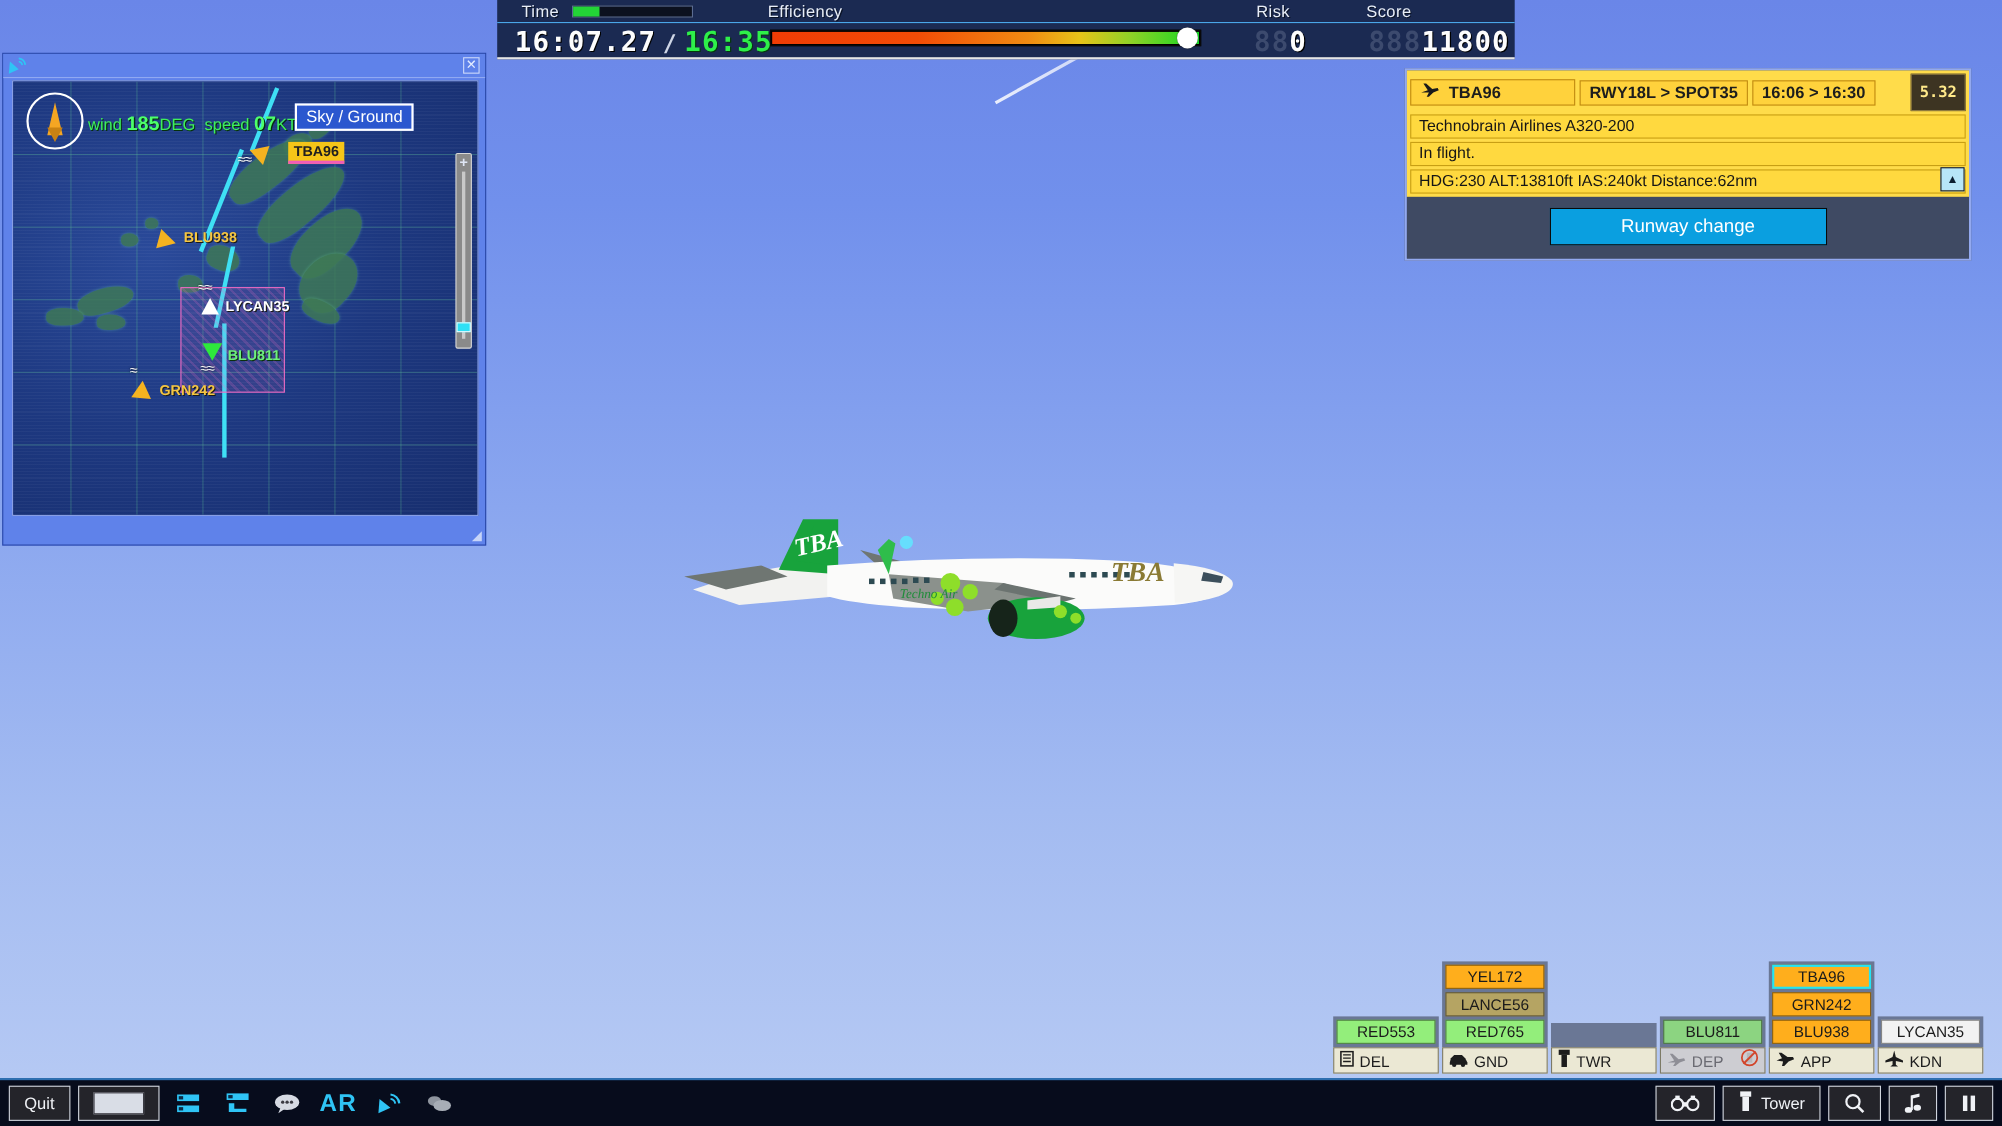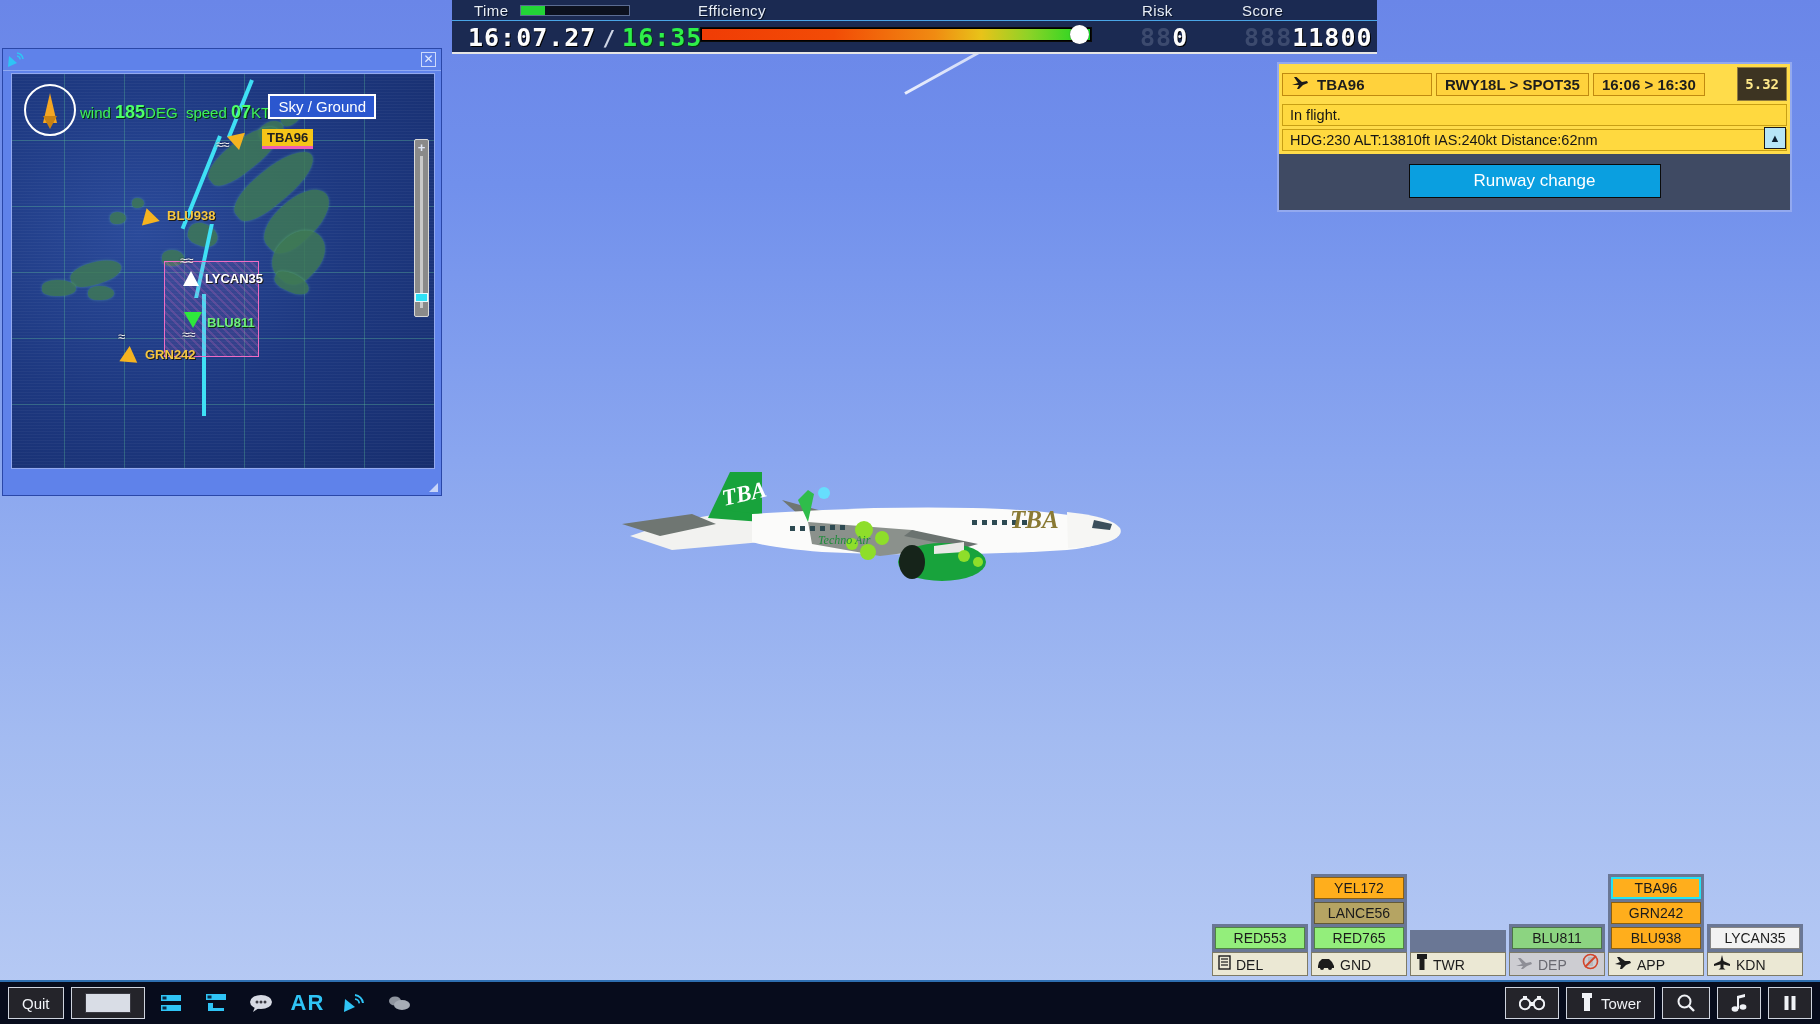--- a/index.html
+++ b/index.html
@@ -502,20 +502,21 @@
             <svg width="18" height="14" viewBox="0 0 18 14">
               <path d="M1 9 L7 7 L3 1 L5.5 1 L11 6 L16 5 L17 7 L12 9 L8 13 L6 13 L8 9 Z" fill="#1a1a1a"></path>
             </svg>
           </span>
           <span>TBA96</span>
         </div>
         <div class="fs-cell">RWY18L &gt; SPOT35</div>
         <div class="fs-cell">16:06 &gt; 16:30</div>
         <div class="fs-badge">5.32</div>
       </div>
+      <div class="fs-line">Technobrain Airlines A320-200</div>
       <div class="fs-line">In flight.</div>
       <div class="fs-line">HDG:230 ALT:13810ft IAS:240kt Distance:62nm</div>
     </div>
     <div class="fstrip-bottom">
       <div class="fs-scrollbtn">▲</div>
       <div class="runway-btn">Runway change</div>
     </div>
   </div>
 
   <div class="board" id="boardRoot">

